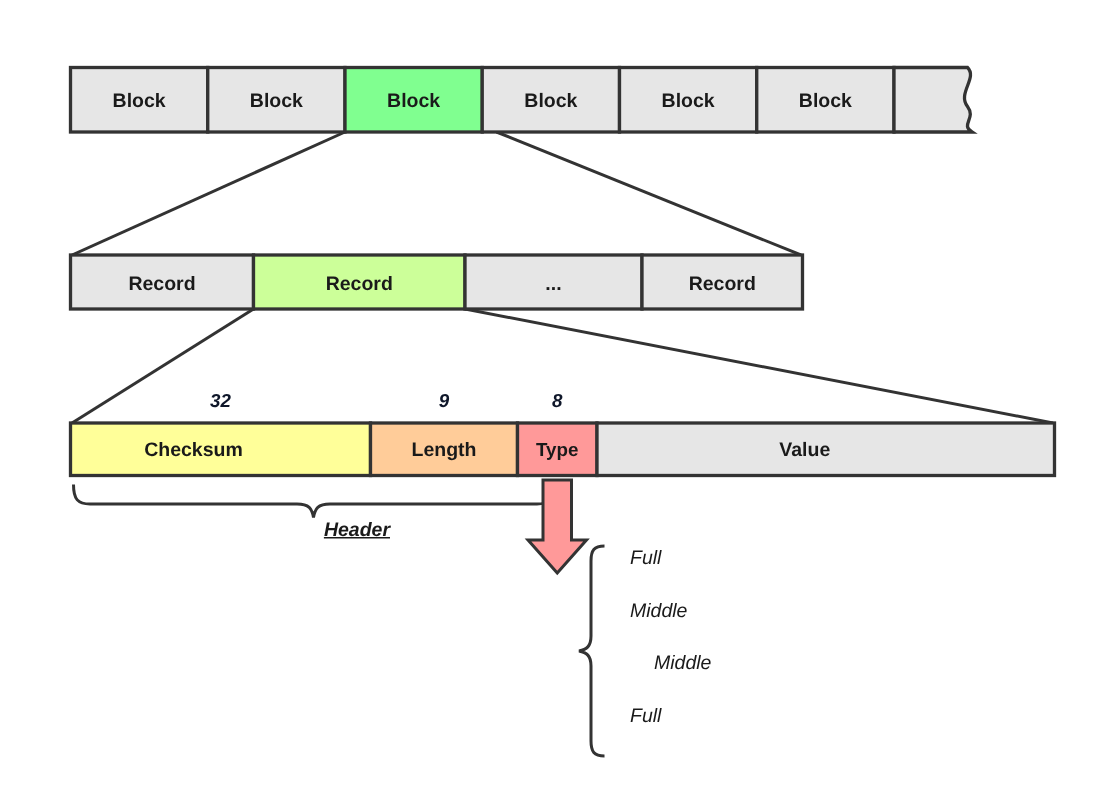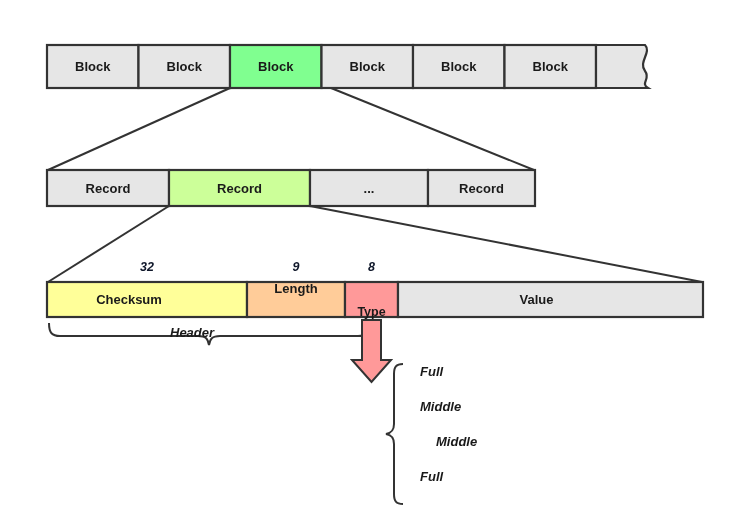--- a/index.html
+++ b/index.html
@@ -34,21 +34,21 @@
     position:absolute;
     font-style:italic;
     font-weight:bold;
     font-size:13px;
     color:#1a1a1a;
     white-space:nowrap;
   }
   .type-item{
     position:absolute;
     font-style:italic;
-    font-weight:bold;
+    font-weight:normal;
     font-size:13px;
     color:#1a1a1a;
     white-space:nowrap;
   }
 </style>
 </head>
 <body>
 
 <div id="canvas">
 
@@ -121,24 +121,24 @@
   <div class="cell-label" style="left:47px;top:170px;width:122px;height:36px;">Record</div>
   <div class="cell-label" style="left:169px;top:170px;width:141px;height:36px;">Record</div>
   <div class="cell-label" style="left:310px;top:170px;width:118px;height:36px;">...</div>
   <div class="cell-label" style="left:428px;top:170px;width:107px;height:36px;">Record</div>
 
   <div class="bitlabel" style="left:47px;top:260px;width:200px;">32</div>
   <div class="bitlabel" style="left:247px;top:260px;width:98px;">9</div>
   <div class="bitlabel" style="left:345px;top:260px;width:53px;">8</div>
 
   <div class="cell-label" style="left:47px;top:282px;width:164px;height:35px;">Checksum</div>
-  <div class="cell-label" style="left:247px;top:271px;width:98px;height:35px;">Length</div>
-  <div class="cell-label" style="left:345px;top:282px;width:53px;height:35px;font-size:12.5px;margin-top:12px;">Type</div>
+  <div class="cell-label" style="left:247px;top:282px;width:98px;height:35px;">Length</div>
+  <div class="cell-label" style="left:345px;top:282px;width:53px;height:35px;font-size:12.5px;">Type</div>
   <div class="cell-label" style="left:398px;top:282px;width:277px;height:35px;">Value</div>
 
-  <div class="brace-label" style="left:170px;top:325px;width:90px;text-align:left;">Header</div>
+  <div class="brace-label" style="left:170px;top:345px;width:90px;text-align:right;text-decoration:underline;">Header</div>
 
   <div class="type-item" style="left:420px;top:364px;">Full</div>
   <div class="type-item" style="left:420px;top:399px;">Middle</div>
   <div class="type-item" style="left:436px;top:434px;">Middle</div>
   <div class="type-item" style="left:420px;top:469px;">Full</div>
 
 </div>
 
 </body></html>

